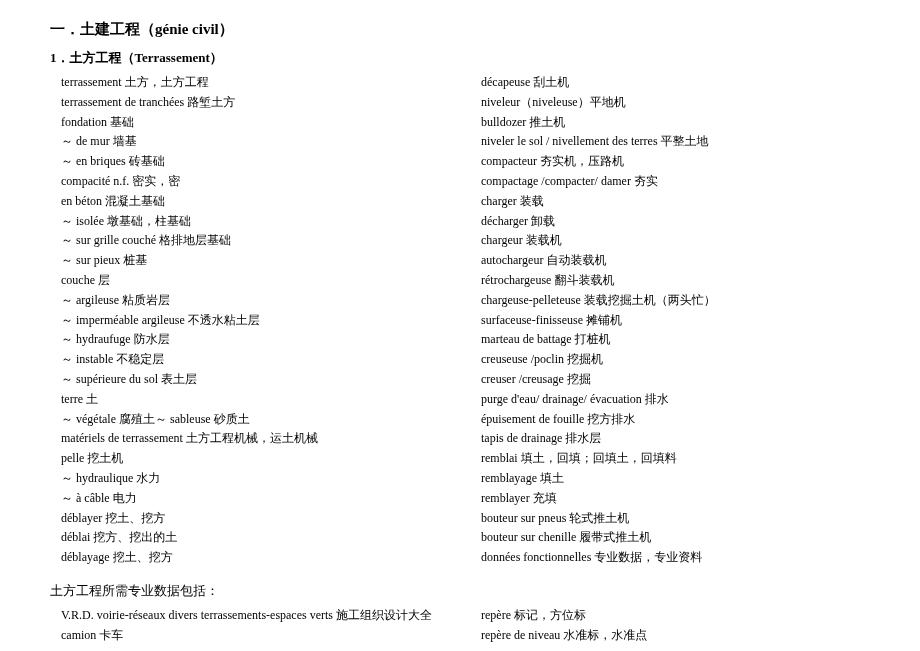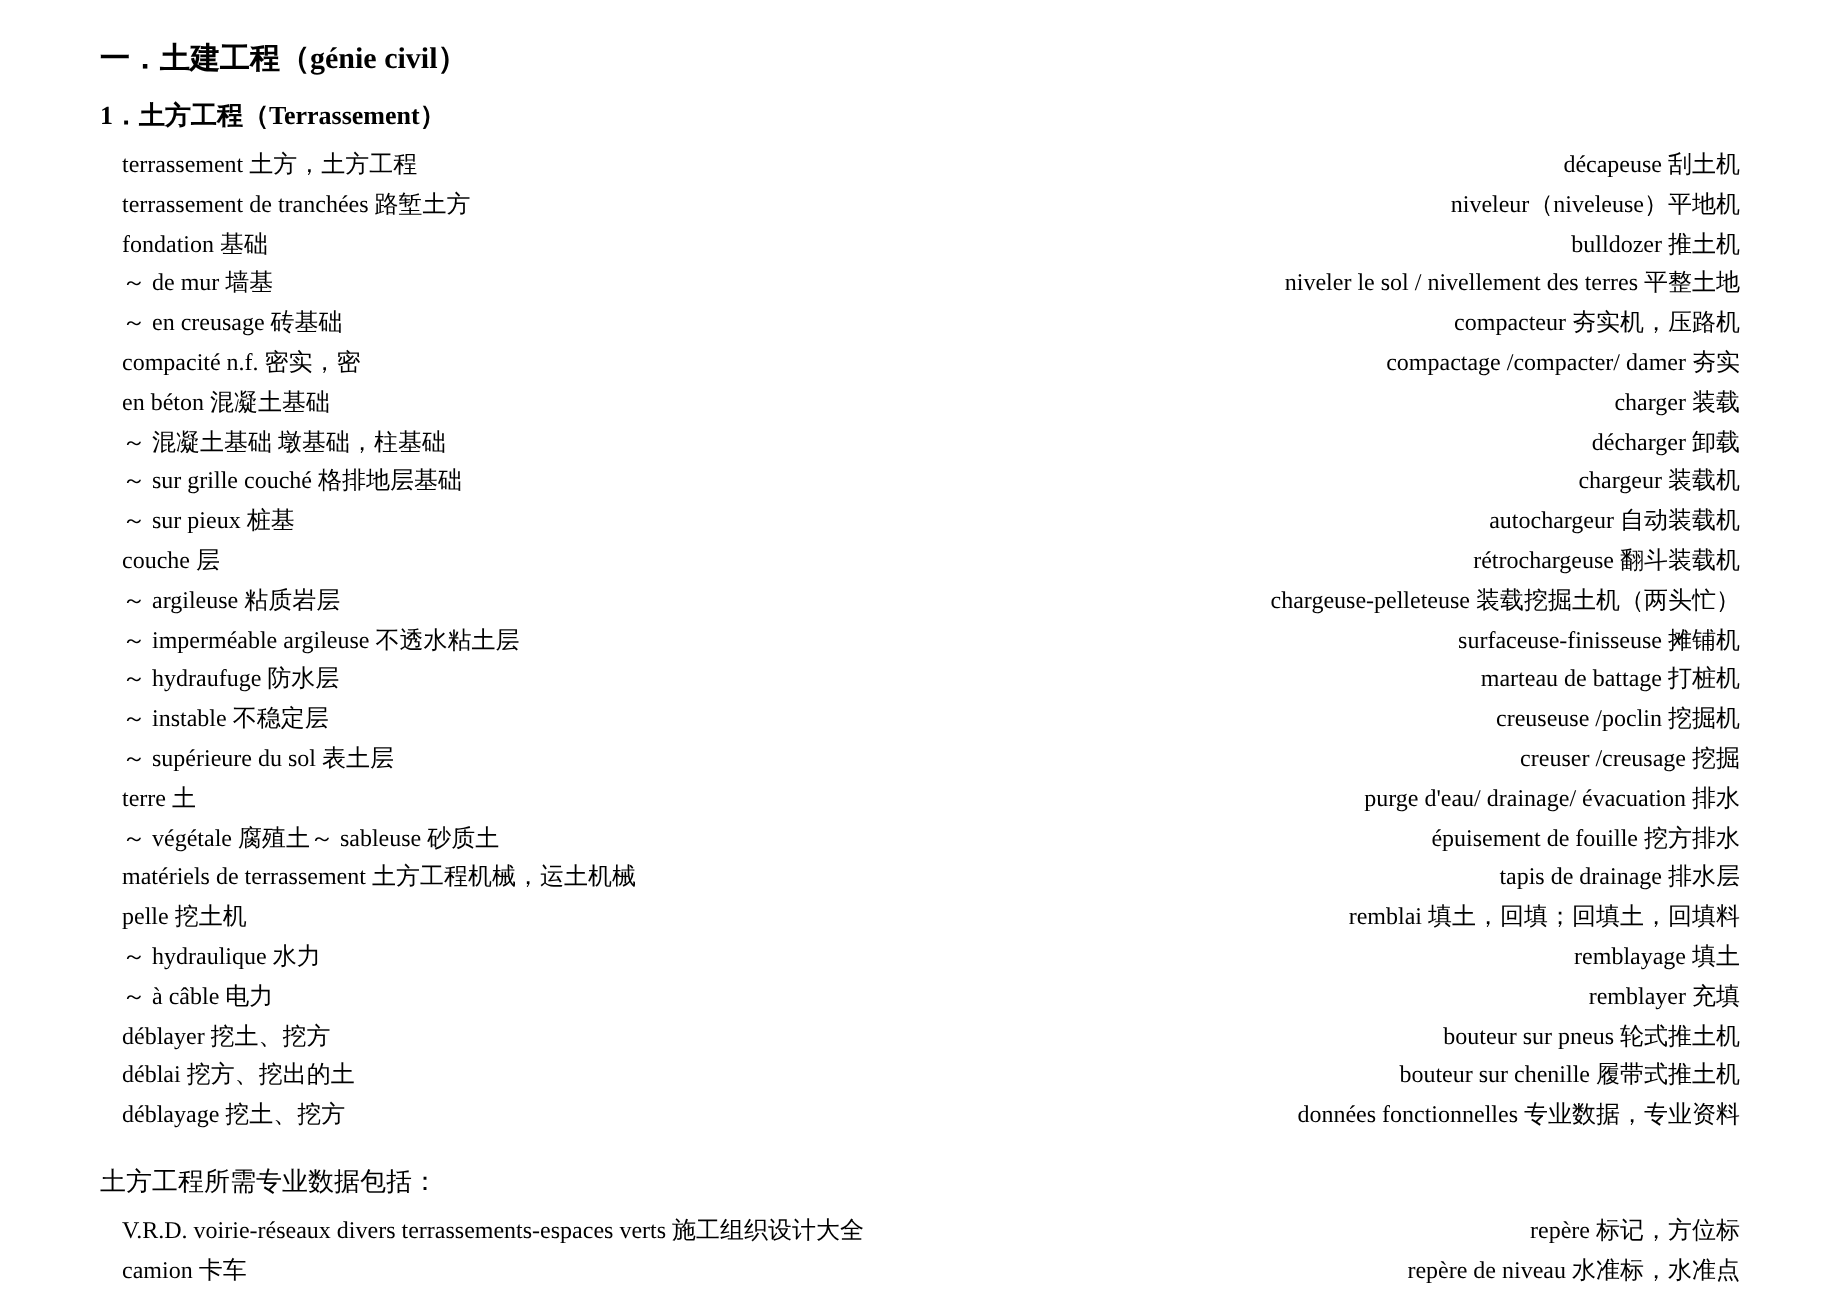--- a/index.html
+++ b/index.html
@@ -28,21 +28,20 @@
     }
     .two-col {
       display: flex;
       gap: 20px;
     }
     .col-left {
       flex: 1;
     }
     .col-right {
       flex: 1;
-      text-align: right;
     }
     .entry {
       line-height: 1.65;
       font-size: 12px;
       margin-left: 11px;
     }
     .subsection-title {
       font-size: 13px;
       font-weight: normal;
       margin-top: 14px;
@@ -56,24 +55,24 @@
 
 <div class="section-title">1．土方工程（Terrassement）</div>
 
 <div class="two-col">
   <div class="col-left">
     <div id="left-entries-container">
         <div class="entry">terrassement  土方，土方工程</div>
         <div class="entry">terrassement de tranchées 路堑土方</div>
         <div class="entry">fondation  基础</div>
         <div class="entry">～ de mur  墙基</div>
-        <div class="entry">～ en creusage  砖基础</div>
+        <div class="entry">～ en briques  砖基础</div>
         <div class="entry">compacité  n.f. 密实，密</div>
         <div class="entry">en béton  混凝土基础</div>
-        <div class="entry">～ 混凝土基础  墩基础，柱基础</div>
+        <div class="entry">～ isolée  墩基础，柱基础</div>
         <div class="entry">～ sur grille couché  格排地层基础</div>
         <div class="entry">～ sur pieux  桩基</div>
         <div class="entry">couche  层</div>
         <div class="entry">～ argileuse  粘质岩层</div>
         <div class="entry">～ imperméable argileuse  不透水粘土层</div>
         <div class="entry">～ hydraufuge  防水层</div>
         <div class="entry">～ instable  不稳定层</div>
         <div class="entry">～ supérieure du sol  表土层</div>
         <div class="entry">terre  土</div>
         <div class="entry">～ végétale  腐殖土～ sableuse  砂质土</div>

